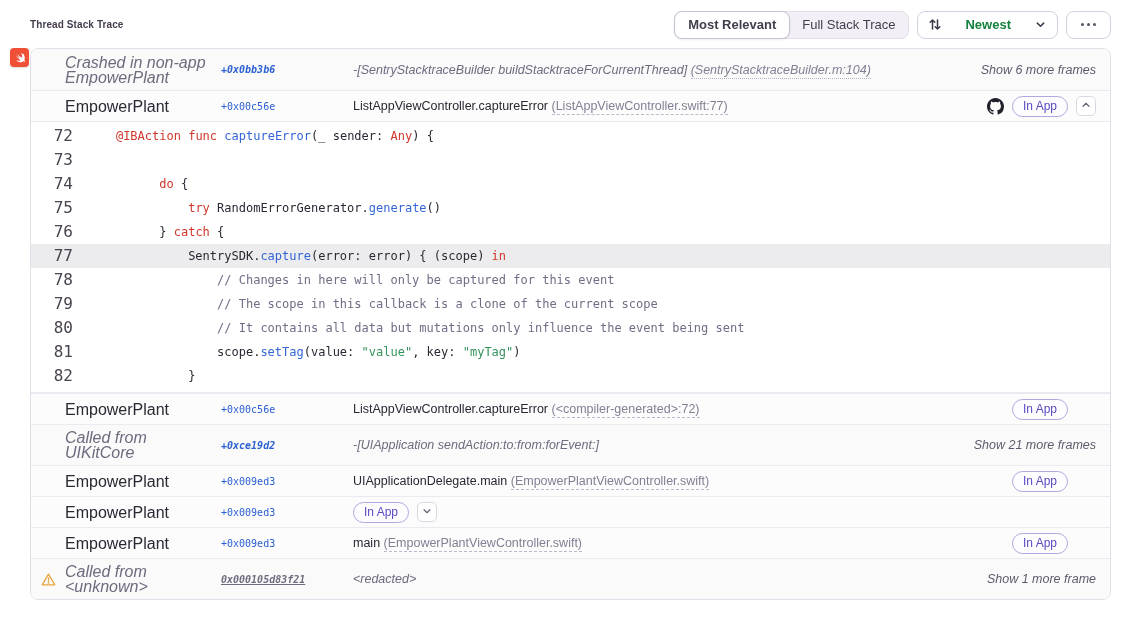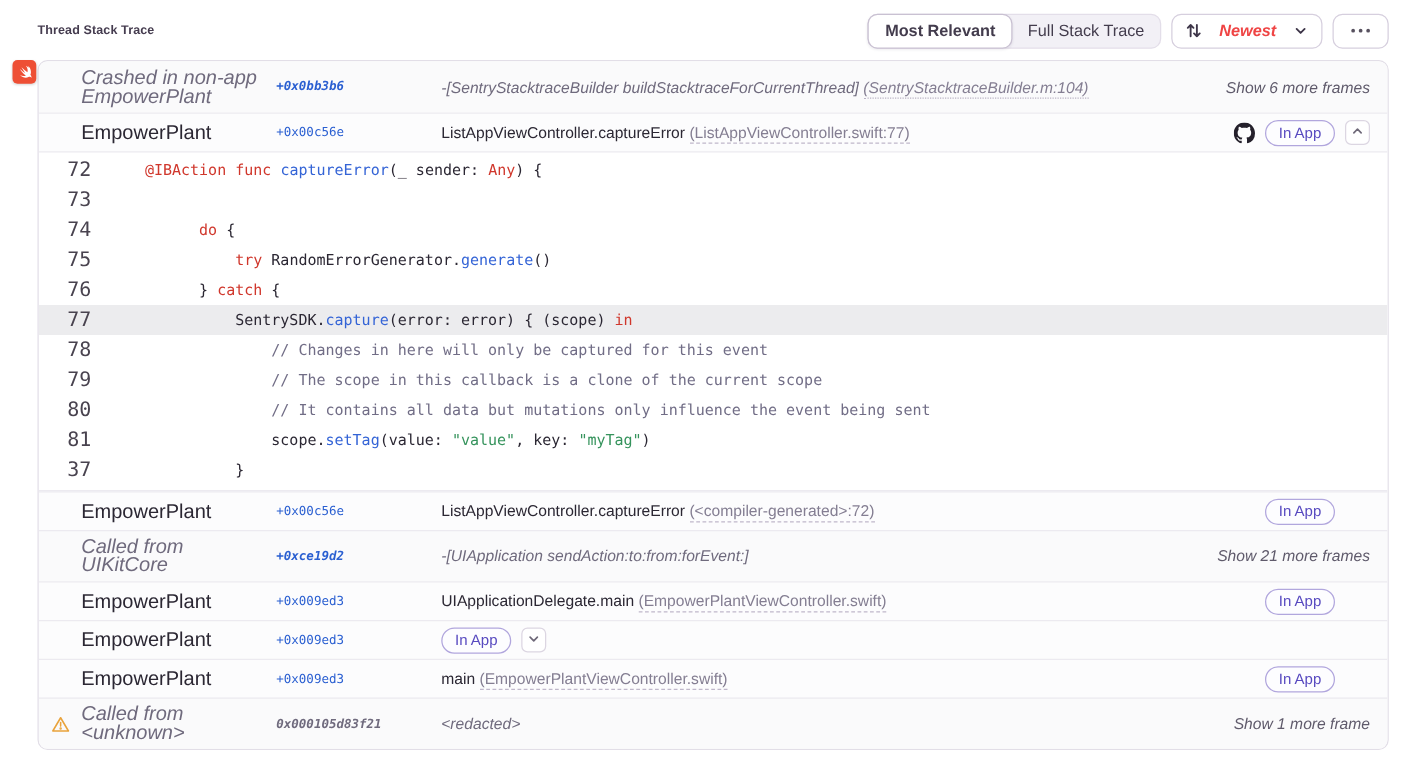--- a/index.html
+++ b/index.html
@@ -10,23 +10,23 @@
   .panel-header { display:flex; justify-content:space-between; align-items:center;
     padding:10px 30px 9px 30px; height:48px; }
   .page-title { font-size:10px; font-weight:700; color:#453c4f; letter-spacing:.1px; }
   .header-controls { display:flex; align-items:flex-end; gap:8px; }
   .segmented { display:flex; align-items:stretch; background:#f2f0f6; border:1px solid #e3dee9;
     border-radius:8px; height:28px; }
   .seg-btn { display:flex; align-items:center; padding:0 13px; font-size:13px; color:#433c4d;
     border-radius:8px; white-space:nowrap; cursor:pointer; }
   .seg-btn.active { background:#fff; border:1px solid #c9c1d2; font-weight:700;
     margin:-1px; box-shadow:0 1px 2px rgba(40,30,60,.08); }
-  .btn { display:flex; align-items:center; gap:14px; background:#fff; border:1px solid #d6cfde;
+  .btn { display:flex; align-items:center; gap:24px; background:#fff; border:1px solid #d6cfde;
     border-radius:8px; height:28px; padding:0 11px; font-size:13px; font-weight:700;
-    color:#ef4444; cursor:pointer;font-style:italic; }
+    color:#15803d; cursor:pointer; }
   .btn svg { display:block; }
   .dots { display:flex; gap:3px; align-items:center; padding:0 3px; }
   .dots i { width:3px; height:3px; border-radius:50%; background:#57515f; }
 
   
   .stack-card { margin:0 30px; border:1px solid #e2dee7; border-radius:8px; overflow:hidden;
     background:#fff; }
 
   .swift-badge { position:absolute; left:10px; top:48px; width:19px; height:19px;
     background:#ee4f35; border-radius:4px; display:flex; align-items:center; justify-content:center;
@@ -38,21 +38,21 @@
     font-size:12.5px; background:#fcfcfd; min-height:31px; cursor:pointer; }
   .frame-row:first-child { border-top:none; }
   .frame-row.system { background:#fafafb; color:#6f6a7d; font-style:italic; min-height:41px;
     padding-top:4px; padding-bottom:4px; }
   .icon-cell { display:flex; align-items:center; justify-content:center; }
   .pkg { font-size:16px; line-height:15px; color:#2b2733; padding-right:6px; }
   .system .pkg { color:#6f6a7d; }
   .addr { font-family:"DejaVu Sans Mono","Liberation Mono",monospace; font-size:10px;
     color:#2a5fd1; letter-spacing:0; }
   .system .addr { font-weight:700; font-style:italic; }
-  .addr.muted { color:#6f6a7d; }
+  .addr.muted { color:#6f6a7d;text-decoration:underline; }
   .func { color:#2b2733; padding-right:10px; }
   .system .func { color:#6f6a7d; }
   .func .file { color:#847e92; border-bottom:1px dashed #bfb7ca; padding-bottom:1px; cursor:pointer; }
   .system .func .file { border-bottom:1px dotted #b9b2c4; }
   .more { font-style:italic; color:#5f5a6b; white-space:nowrap; font-size:12.5px; }
   .actions { display:flex; align-items:center; gap:8px; }
   .badge { border:1px solid #b1a6dd; color:#584ac0; background:#fdfdff; border-radius:11px;
     padding:2px 10px 3px; font-size:12px; line-height:14px; white-space:nowrap; }
   .badge.no-chev { margin-right:28px; }
   .chev-btn { width:20px; height:20px; border:1px solid #dcd6e2; border-radius:5px; background:#fff;
@@ -179,21 +179,21 @@
         </div>
         <div class="code-line">
           <span class="ln">80</span>
           <span class="code-content"><span class="tok-cm">                  // It contains all data but mutations only influence the event being sent</span></span>
         </div>
         <div class="code-line">
           <span class="ln">81</span>
           <span class="code-content"><span class="tok-pl">                  scope.</span><span class="tok-fn">setTag</span><span class="tok-pl">(value: </span><span class="tok-st">"value"</span><span class="tok-pl">, key: </span><span class="tok-st">"myTag"</span><span class="tok-pl">)</span></span>
         </div>
         <div class="code-line">
-          <span class="ln">37</span>
+          <span class="ln">82</span>
           <span class="code-content"><span class="tok-pl">              }</span></span>
         </div>
       </div>
       <div class="frame-row app">
         <div class="icon-cell"></div>
         <div class="pkg">EmpowerPlant</div>
         <div class="addr">+0x00c56e</div>
         <div class="func"><span>ListAppViewController.captureError</span> <span class="file">(&lt;compiler-generated&gt;:72)</span></div>
         <div class="actions">
           <span class="badge no-chev">In App</span>

